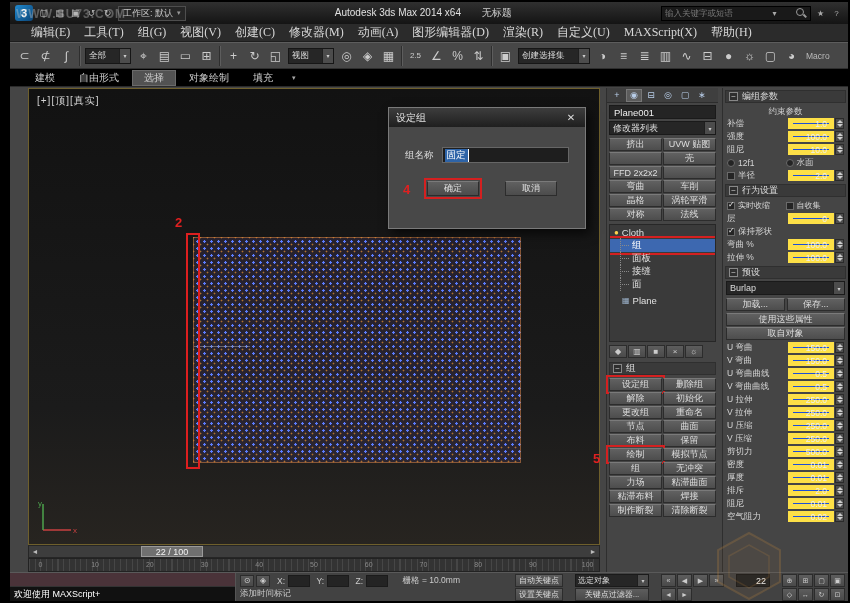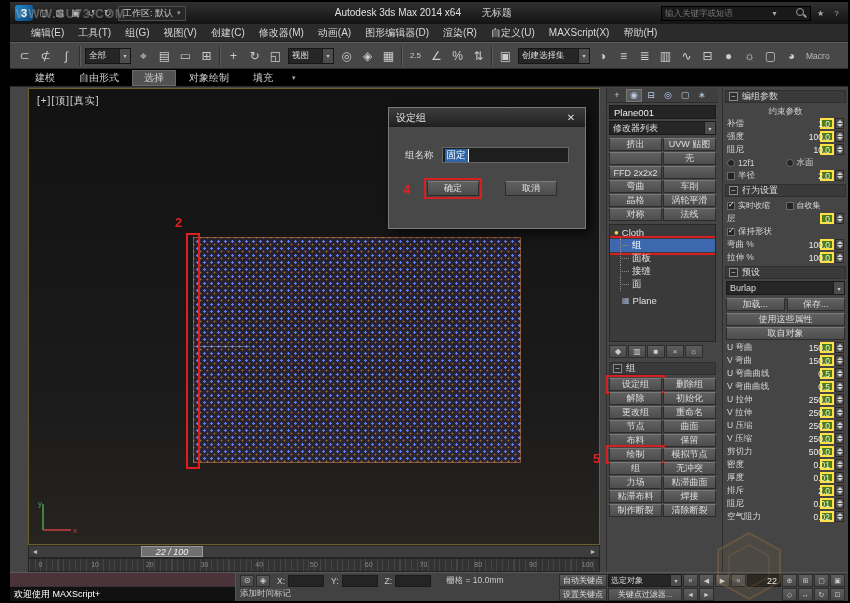--- a/index.html
+++ b/index.html
@@ -31,21 +31,21 @@
     display:flex; align-items:center; justify-content:center; }
   .sicon { position:relative; width:12px; height:12px; flex:none; }
   .sicon::before { content:""; position:absolute; left:1px; top:1px; width:6px; height:6px;
     border:1.5px solid #9a9a9a; border-radius:50%; }
   .sicon::after { content:""; position:absolute; left:8px; top:8px; width:4px; height:1.5px;
     background:#9a9a9a; transform:rotate(45deg); }
 
   
   .menubar { height:18px; background:#2b2b2b; border-bottom:1px solid #1d1d1d;
     display:flex; align-items:center; padding-left:14px; }
-  .menu-item { padding:0 7px; font-size:10px; color:#d8d8d8; line-height:17px; white-space:nowrap; }
+  .menu-item { padding:0 7px; font-size:12px; color:#d8d8d8; line-height:17px; white-space:nowrap;font-family:Liberation Serif, serif; }
 
   
   .toolbar { height:27px; background:#474747; border-top:1px solid #5d5d5d;
     border-bottom:1px solid #2e2e2e; display:flex; align-items:center; padding:0 4px; }
   .tbicon { width:21px; height:21px; font-size:12px; color:#cccccc; flex:none;
     display:flex; align-items:center; justify-content:center;
     border:1px solid transparent; }
   .tbicon.txt { font-size:8px; }
   .tbsep { width:2px; height:20px; margin:0 2px; flex:none;
     border-left:1px solid #2e2e2e; border-right:1px solid #5d5d5d; }
@@ -80,21 +80,21 @@
     background:#9a9a9a; opacity:.55; }
   #sel-rect { position:absolute; left:157px; top:144px; width:14px; height:236px;
     border:2px solid #dd1f1f; }
   .ann { color:#e02020; font-weight:bold; font-size:13px; }
   #ann2 { position:absolute; left:146px; top:126px; }
   #ann5 { position:absolute; left:583px; top:449px; z-index:45; }
   .axis { position:absolute; left:6px; bottom:6px; }
 
   
   #timeline { position:absolute; left:18px; top:543px; width:572px; height:13px;
-    background:#3d3d3d; border:1px solid #262626;font-style:italic; }
+    background:#3d3d3d; border:1px solid #262626; }
   .tl-arrow { position:absolute; top:0; width:12px; height:11px; font-size:7px; color:#bbb;
     display:flex; align-items:center; justify-content:center; }
   #tl-thumb { position:absolute; left:112px; top:0; width:62px; height:11px;
     background:#707070; border:1px solid #9a9a9a; color:#f2f2f2; font-size:9px;
     text-align:center; line-height:10px; }
   #trackbar { position:absolute; left:18px; top:556px; width:572px; height:14px;
     background:#333; border:1px solid #222;
     background-image:repeating-linear-gradient(90deg,#464646 0 1px,transparent 1px 5.7px); }
   .tick-num { position:absolute; top:2px; transform:translateX(-50%); font-size:7px; color:#8a8a8a; }
 
@@ -141,21 +141,21 @@
   .red-annot { outline:2px solid #d42020; outline-offset:1px; }
 
   
   #parampanel { position:absolute; left:712px; top:86px; width:126px; height:484px;
     background:#454545; border-left:1px solid #2e2e2e; padding:0 1px; overflow:hidden; }
   .psec { margin:2px 1px; height:13px; background:#3a3a3a; border:1px solid #2f2f2f;
     color:#ddd; font-size:9px; display:flex; align-items:center; padding:0 3px; gap:4px; }
   .plabel-center { text-align:center; font-size:8.5px; color:#cfcfcf; height:12px; line-height:12px; }
   .prow { display:flex; align-items:center; height:13px; padding:0 3px; font-size:8.5px; color:#d5d5d5; }
   .prow .plabel { flex:1; white-space:nowrap; overflow:hidden; }
-  .pfield { width:14px; height:11px; background:#4d7c0f; border:2px solid #fde047;
+  .pfield { width:46px; height:11px; background:#1d4ed8; border:5px solid #fde047;
     color:#eee; font-size:8.5px; display:flex; align-items:center; justify-content:flex-end;
     padding-right:2px; flex:none; }
   .spin { position:relative; width:9px; height:11px; background:#4e4e4e; border:1px solid #2a2a2a;
     margin-left:1px; flex:none; }
   .spin::before,.spin::after { content:""; position:absolute; left:1px;
     border-left:3px solid transparent; border-right:3px solid transparent; }
   .spin::before { top:1px; border-bottom:3px solid #ccc; }
   .spin::after { bottom:1px; border-top:3px solid #ccc; }
   .cb { width:8px; height:8px; background:#242424; border:1px solid #6a6a6a;
     margin-right:3px; flex:none; position:relative; }
@@ -177,21 +177,21 @@
   .sb-row { height:13px; display:flex; align-items:center; gap:3px; }
   .selicons { display:flex; gap:2px; }
   .selicon { width:14px; height:12px; background:linear-gradient(#5a5a5a,#484848);
     border:1px solid #2c2c2c; color:#ccc; font-size:8px;
     display:flex; align-items:center; justify-content:center; }
   .coord-label { font-size:8.5px; color:#ccc; margin-left:4px; }
   .coord-field { width:36px; height:12px; background:#242424; border:1px solid #1b1b1b; }
   .grid-label { font-size:8.5px; color:#ccc; margin-left:12px; white-space:nowrap; }
   .prompt { flex:1; font-size:9px; color:#ddd; white-space:nowrap; overflow:hidden; }
   .time-tag { font-size:8.5px; color:#c8c8c8; margin-right:14px; white-space:nowrap; }
-  .sb-right { flex:none; display:flex; gap:1px; padding:1px 3px; align-items:flex-start;margin-left:48px; }
+  .sb-right { flex:none; display:flex; gap:12px; padding:1px 3px; align-items:flex-start;margin-left:48px; }
   .sb-col { display:flex; flex-direction:column; gap:1px; }
   .sbtn { height:13px; background:linear-gradient(#5d5d5d,#4a4a4a); border:1px solid #2c2c2c;
     color:#ddd; font-size:8px; font-family:inherit; padding:0 3px; white-space:nowrap; }
   .sbselect { height:13px; background:#262626; border:1px solid #1a1a1a; color:#ddd;
     font-size:8px; display:flex; align-items:center; width:74px; }
   .sbselect .val { flex:1; padding:0 2px; white-space:nowrap; overflow:hidden; }
   .pbrow { display:flex; gap:1px; }
   .pbtn-sm { width:15px; height:13px; background:linear-gradient(#5d5d5d,#4a4a4a);
     border:1px solid #2c2c2c; color:#ccc; font-size:7px;
     display:flex; align-items:center; justify-content:center; }

